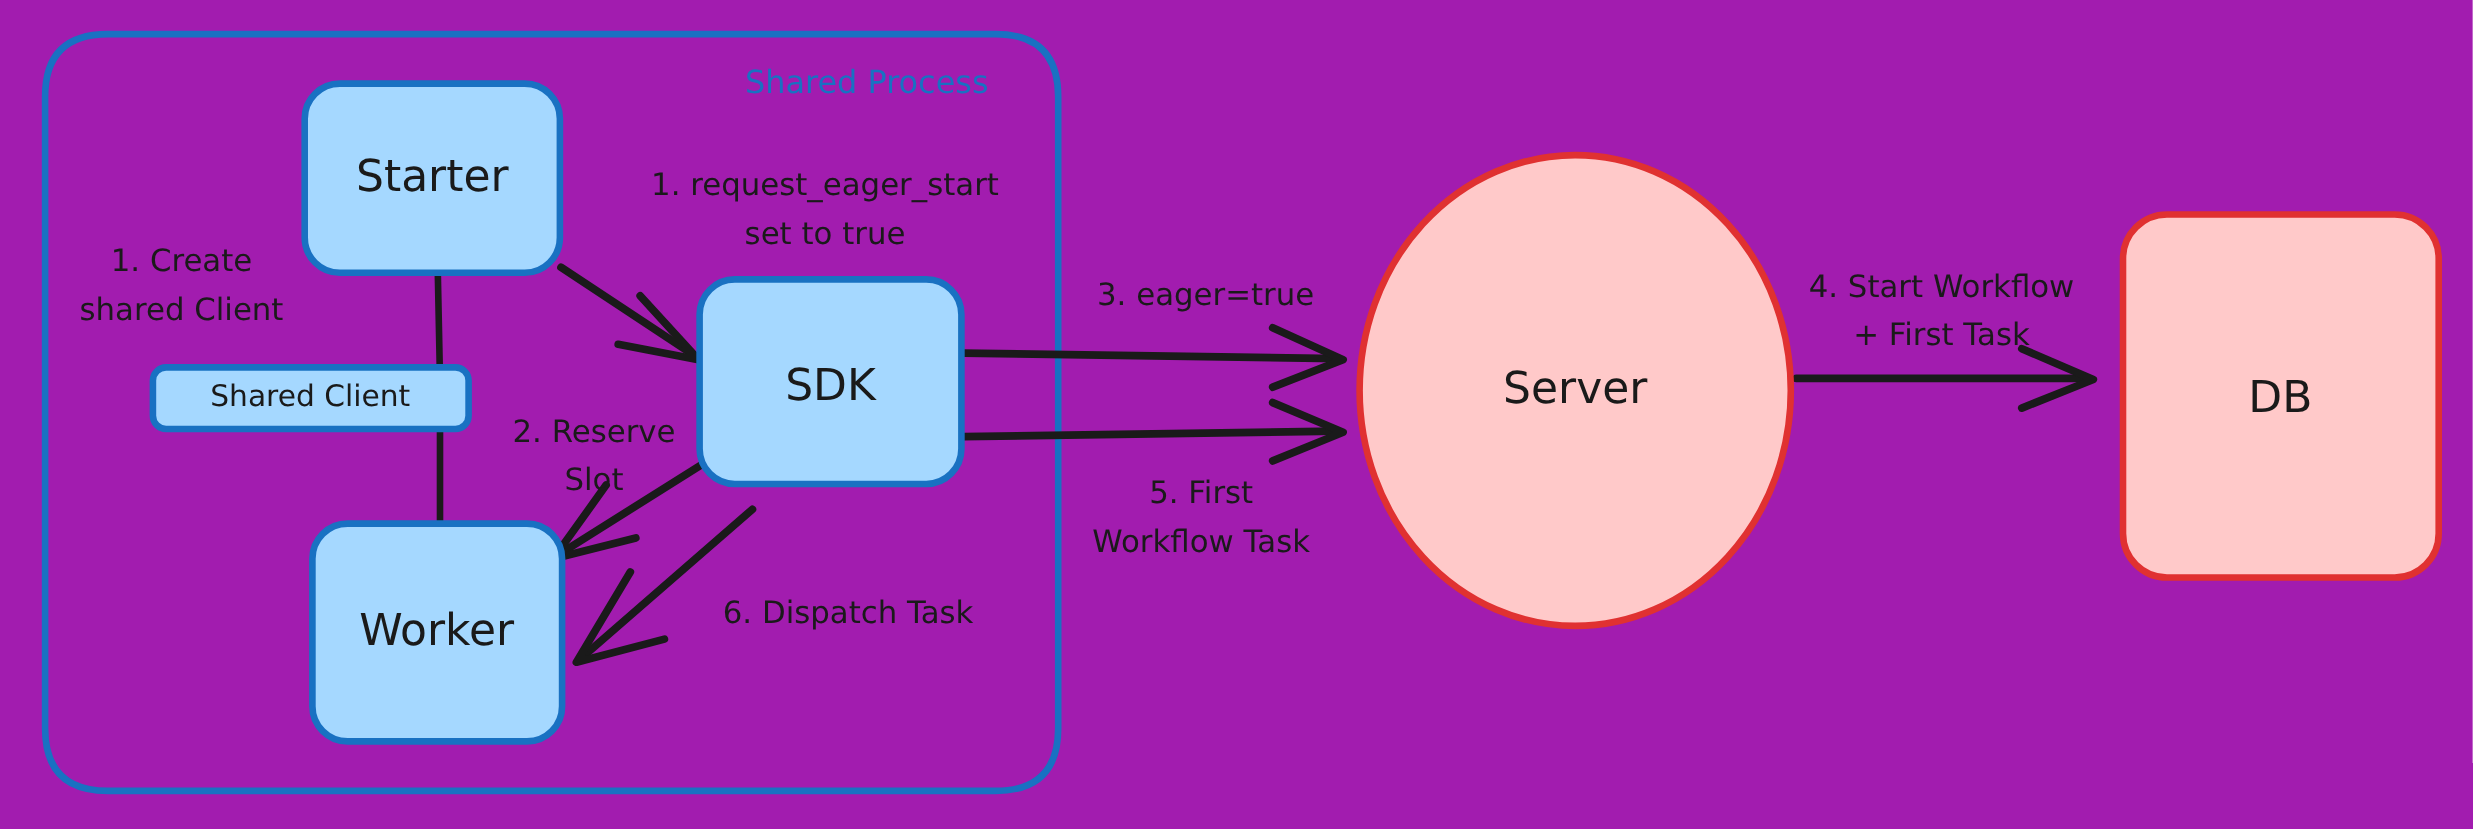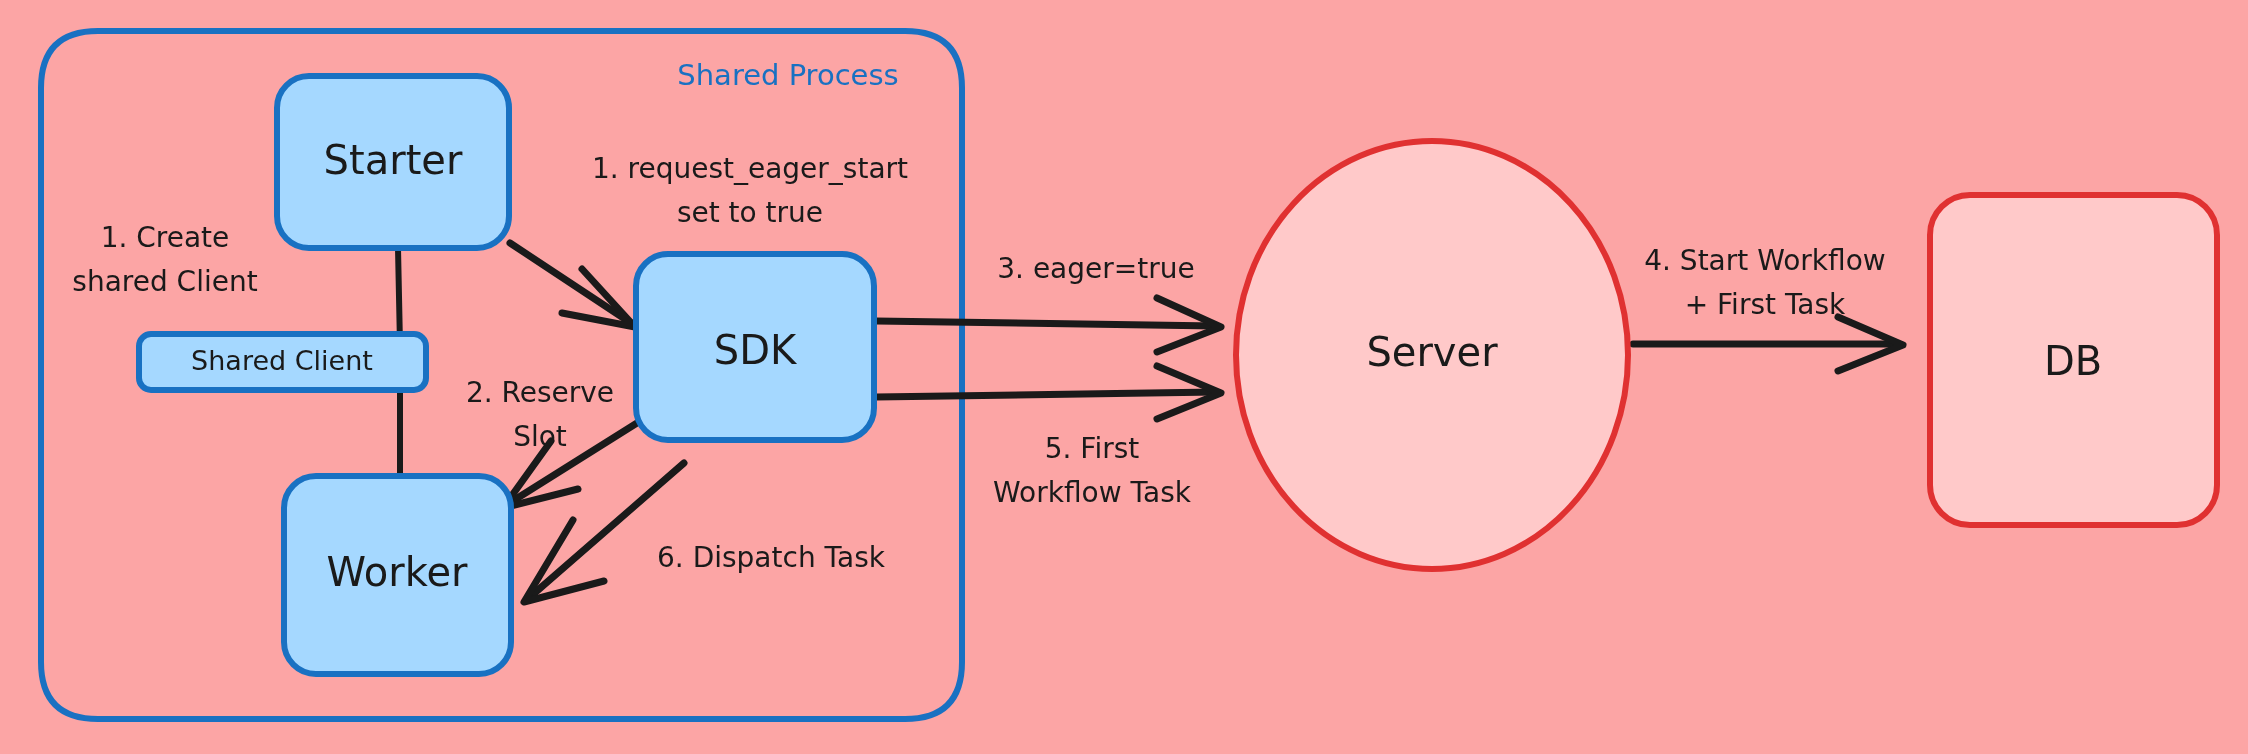--- a/index.html
+++ b/index.html
@@ -8,21 +8,21 @@
     padding: 0;
     background: #ffffff;
   }
   body {
     font-family: "DejaVu Sans", sans-serif;
   }
   #canvas {
     position: relative;
     width: 2248px;
     height: 754px;
-    background: #fca5a5;
+    background: #a21caf;
     overflow: hidden;
   }
   #diagram-svg {
     position: absolute;
     left: 0;
     top: 0;
     width: 2248px;
     height: 754px;
   }
   .node-label {

